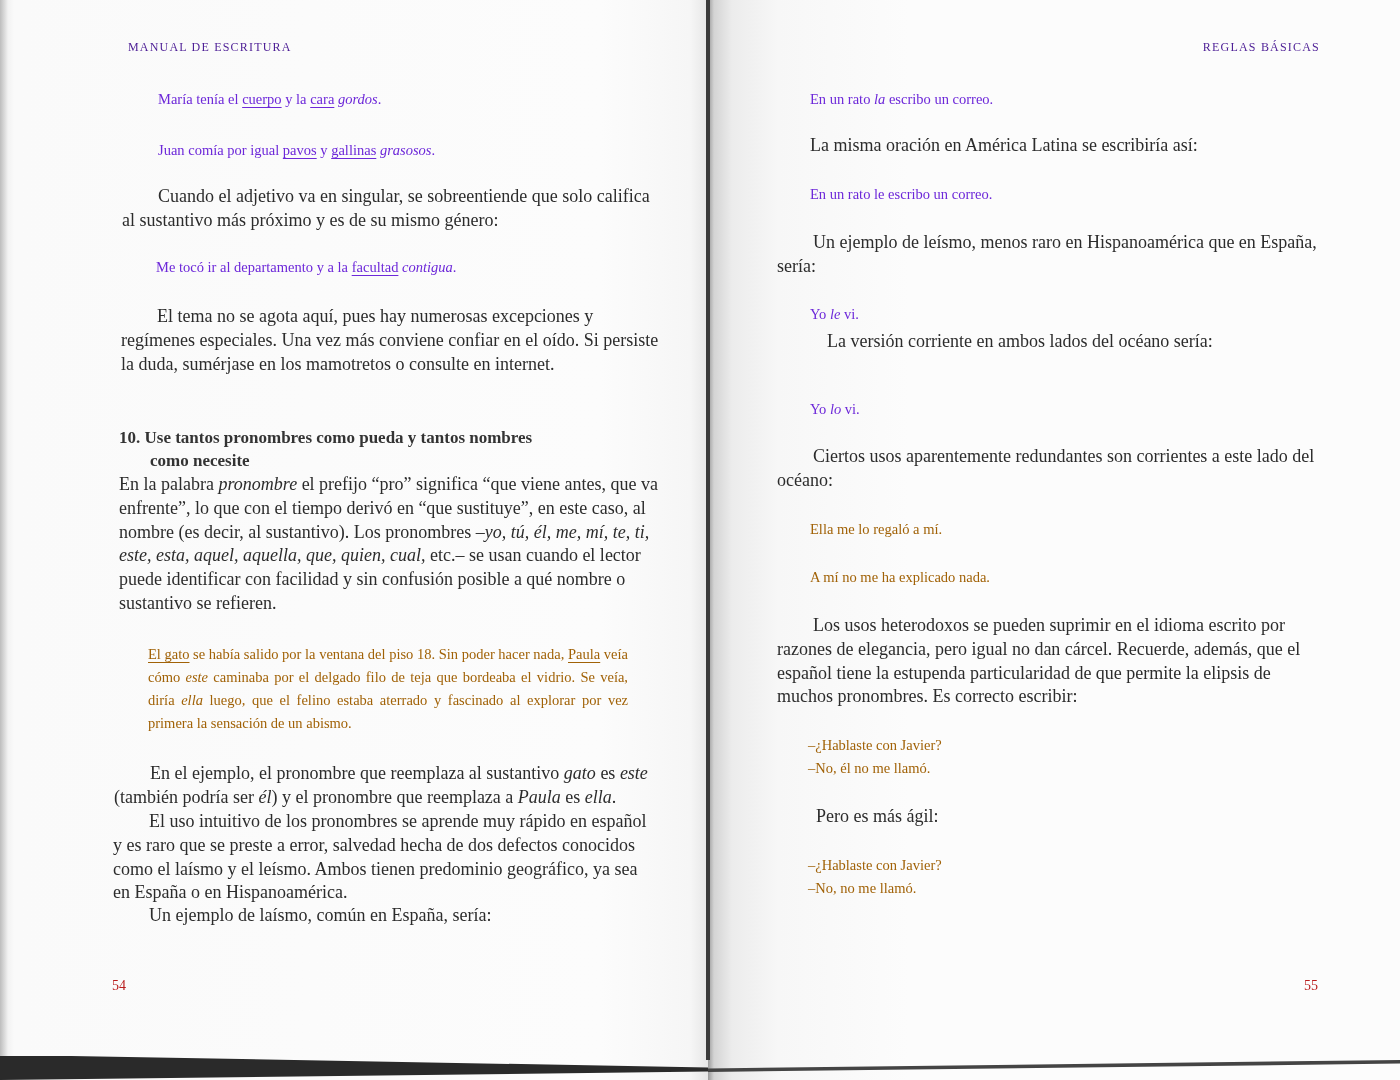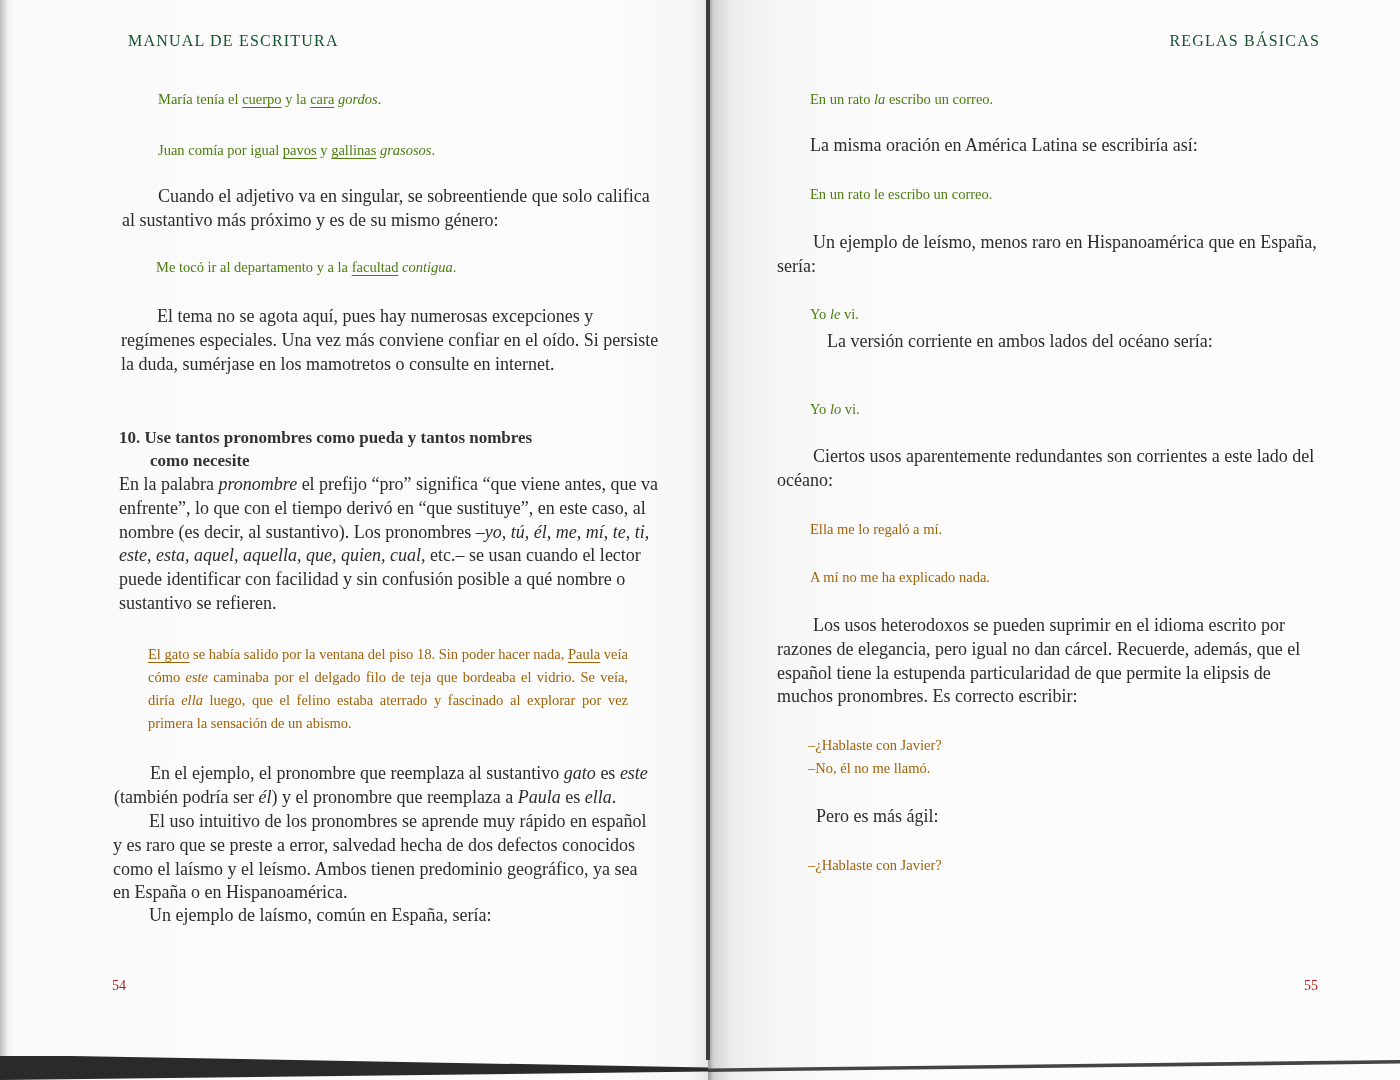--- a/index.html
+++ b/index.html
@@ -13,29 +13,29 @@
   .page-left { left:0; width:708px; background:linear-gradient(90deg,#e9e9e9 0px,#fafafa 14px,#fcfcfc 600px,#f6f6f6 690px,#e6e6e6 708px); }
   .page-right { left:708px; width:692px; background:linear-gradient(90deg,#9a9a9a 0px,#d4d4d4 6px,#ececec 24px,#f7f7f7 70px,#fcfcfc 200px,#fcfcfc 100%); }
   .spine { position:absolute; left:706px; top:0; width:4px; height:1060px; background:#3a3a3a; }
   .bottom-edge-left { position:absolute; left:0; top:1052px; width:708px; height:28px;
     background:linear-gradient(180deg, transparent 0, transparent 4px, #2a2a2a 4px, #2a2a2a 100%);
     clip-path:polygon(0 10%, 100% 55%, 100% 70%, 0 100%); }
   .bottom-edge-right { position:absolute; left:708px; top:1060px; width:692px; height:12px; background:#444;
     clip-path:polygon(0 70%, 100% 0, 100% 30%, 0 100%); }
   .left-edge { position:absolute; left:0; top:0; width:8px; height:1080px; background:linear-gradient(90deg,#bdbdbd,#f2f2f2); }
 
-  .running-head { position:absolute; top:32px; font-size:16px; letter-spacing:1.2px; color:#14532d; }
+  .running-head { position:absolute; top:40px; font-size:12px; letter-spacing:1.2px; color:#4c1d95; }
   .rh-left { left:128px; }
   .rh-right { right:80px; }
   .folio { position:absolute; top:978px; font-size:14px; color:#b91c1c; }
   .folio-left { left:112px; }
   .folio-right { left:1304px; }
 
   .txt { position:absolute; font-size:18px; line-height:23.8px; color:#2c2c2c; }
-  .ex  { position:absolute; font-size:14.5px; line-height:23px; color:#4d7c0f; }
+  .ex  { position:absolute; font-size:14.5px; line-height:23px; color:#6d28d9; }
   .ex-dark { color:#a16207; }
   .indent { text-indent:36px; }
   .u { text-decoration:underline; text-underline-offset:3px; }
   .i { font-style:italic; }
   .heading { position:absolute; font-size:17px; font-weight:bold; line-height:23px; color:#333; }
   .heading .l2 { display:block; padding-left:31px; }
 </style>
 </head>
 <body>
 
@@ -117,15 +117,16 @@
 
 <div class="ex ex-dark" style="left:808px; top:734px; width:400px;">
   <div>–¿Hablaste con Javier?</div>
   <div>–No, él no me llamó.</div>
 </div>
 
 <div class="txt" style="left:808px; top:805px; width:400px;margin-left:8px;">Pero es más ágil:</div>
 
 <div class="ex ex-dark" style="left:808px; top:854px; width:400px;">
   <div>–¿Hablaste con Javier?</div>
+  <div>–No, no me llamó.</div>
 </div>
 
 <div class="folio folio-right">55</div>
 
 </body></html>

